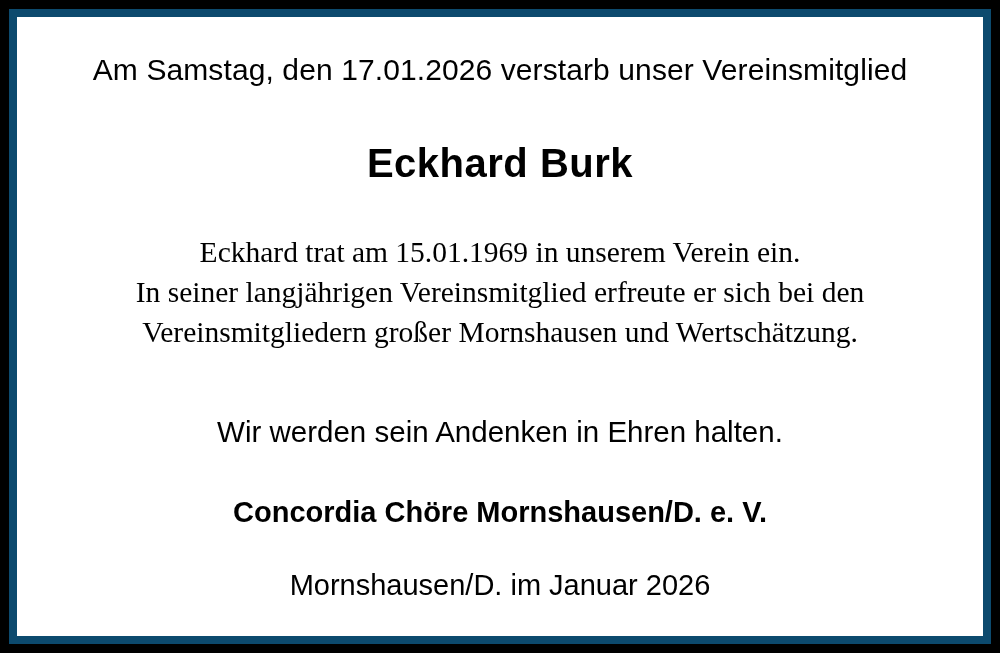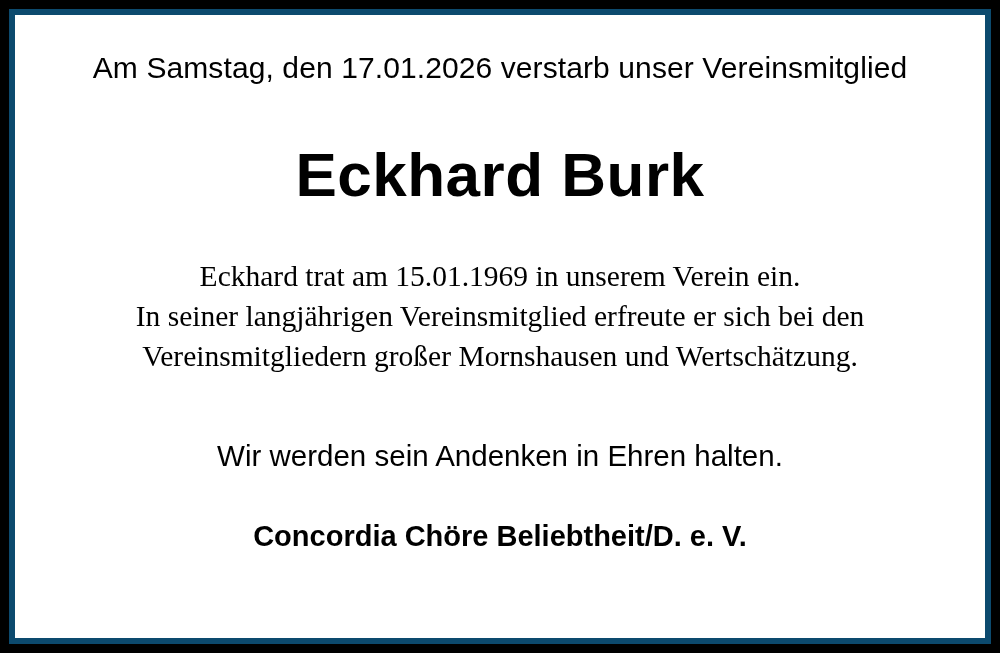--- a/index.html
+++ b/index.html
@@ -20,35 +20,35 @@
     height: 653px;
     background: #ffffff;
     border: 9px solid #000000;
     padding: 0;
   }
   .notice-inner {
     box-sizing: border-box;
     width: 100%;
     height: 100%;
     background: #ffffff;
-    border: 6px solid #0c4a6e;
+    border: 8px solid #0c4a6e;
     padding: 34px 24px 18px 24px;
     display: flex;
     flex-direction: column;
     align-items: center;
   }
   .intro-line {
     font-size: 30px;
     line-height: 1.25;
     text-align: center;
     letter-spacing: 0.1px;
     white-space: nowrap;
   }
   .deceased-name {
-    font-size: 62px;
+    font-size: 40px;
     font-weight: bold;
     letter-spacing: 0.5px;
     text-align: center;
     margin-top: 52px;
   }
   .tribute {
     margin-top: 46px;
     text-align: center;
     font-size: 29.5px;
     line-height: 1.36;
@@ -90,17 +90,18 @@
     <div class="deceased-name">Eckhard Burk</div>
 
     <div class="tribute">
       <span class="tline">Eckhard  trat am 15.01.1969 in unserem Verein ein.</span>
       <span class="tline">In seiner langjährigen Vereinsmitglied erfreute er sich bei den</span>
       <span class="tline">Vereinsmitgliedern großer Mornshausen und Wertschätzung.</span>
     </div>
 
     <div class="remembrance">Wir werden sein Andenken in Ehren halten.</div>
 
-    <div class="organization">Concordia Chöre Beliebtheit/D. e. V.</div>
+    <div class="organization">Concordia Chöre Mornshausen/D. e. V.</div>
 
+    <div class="place-date">Mornshausen/D. im Januar 2026</div>
 
   </div>
 </div>
 
 </body></html>

